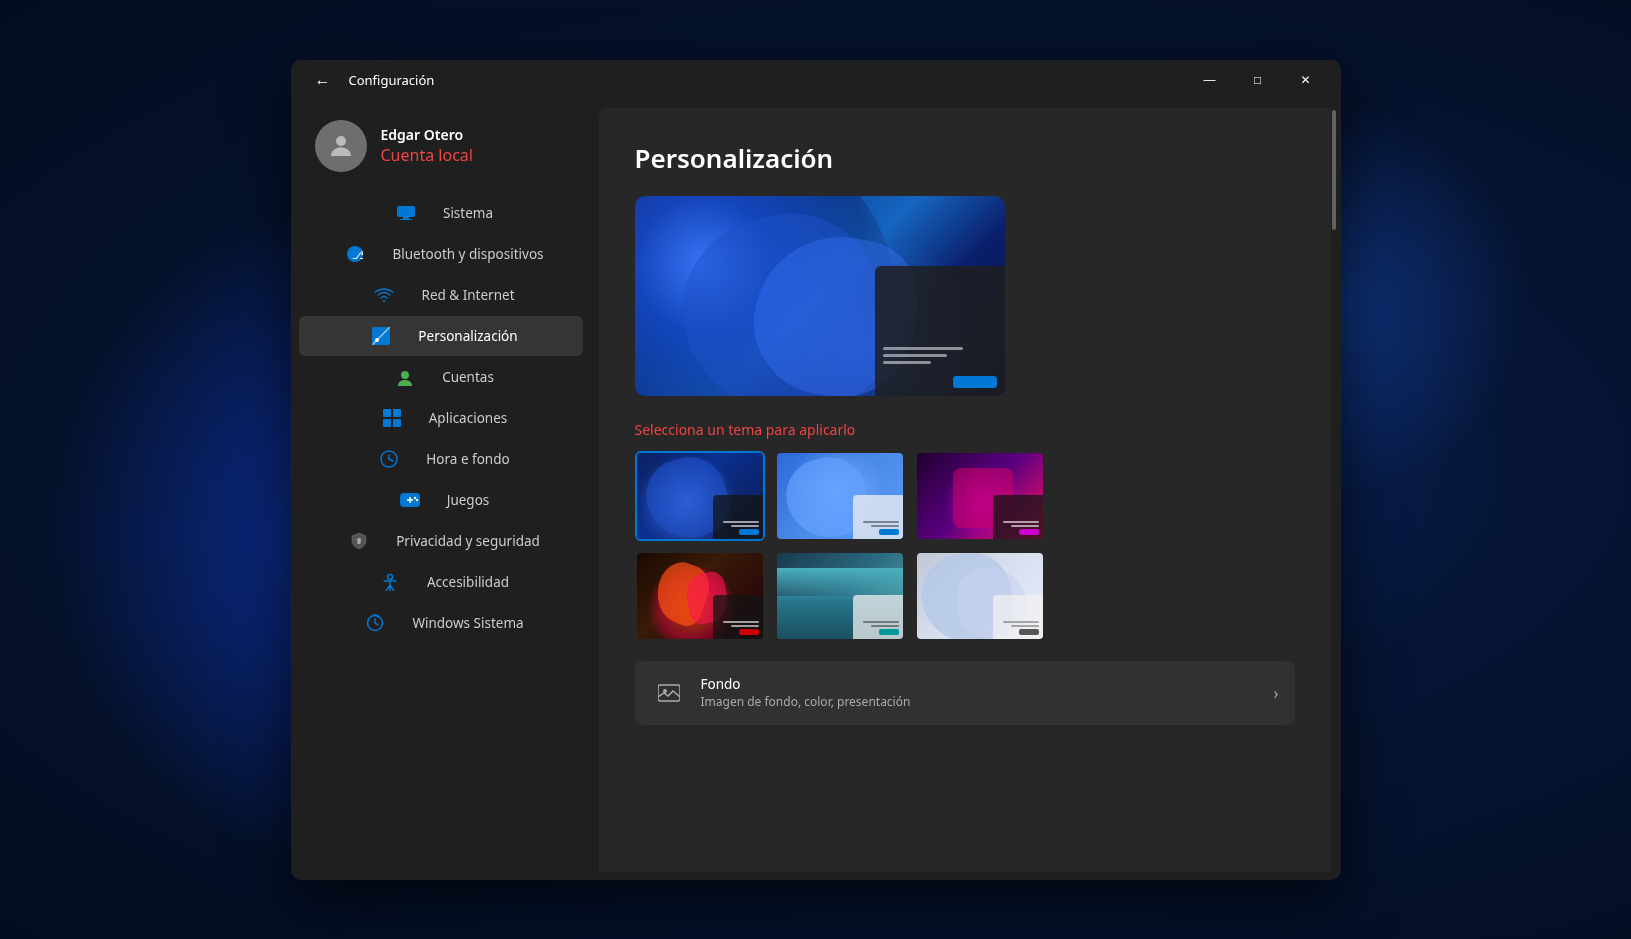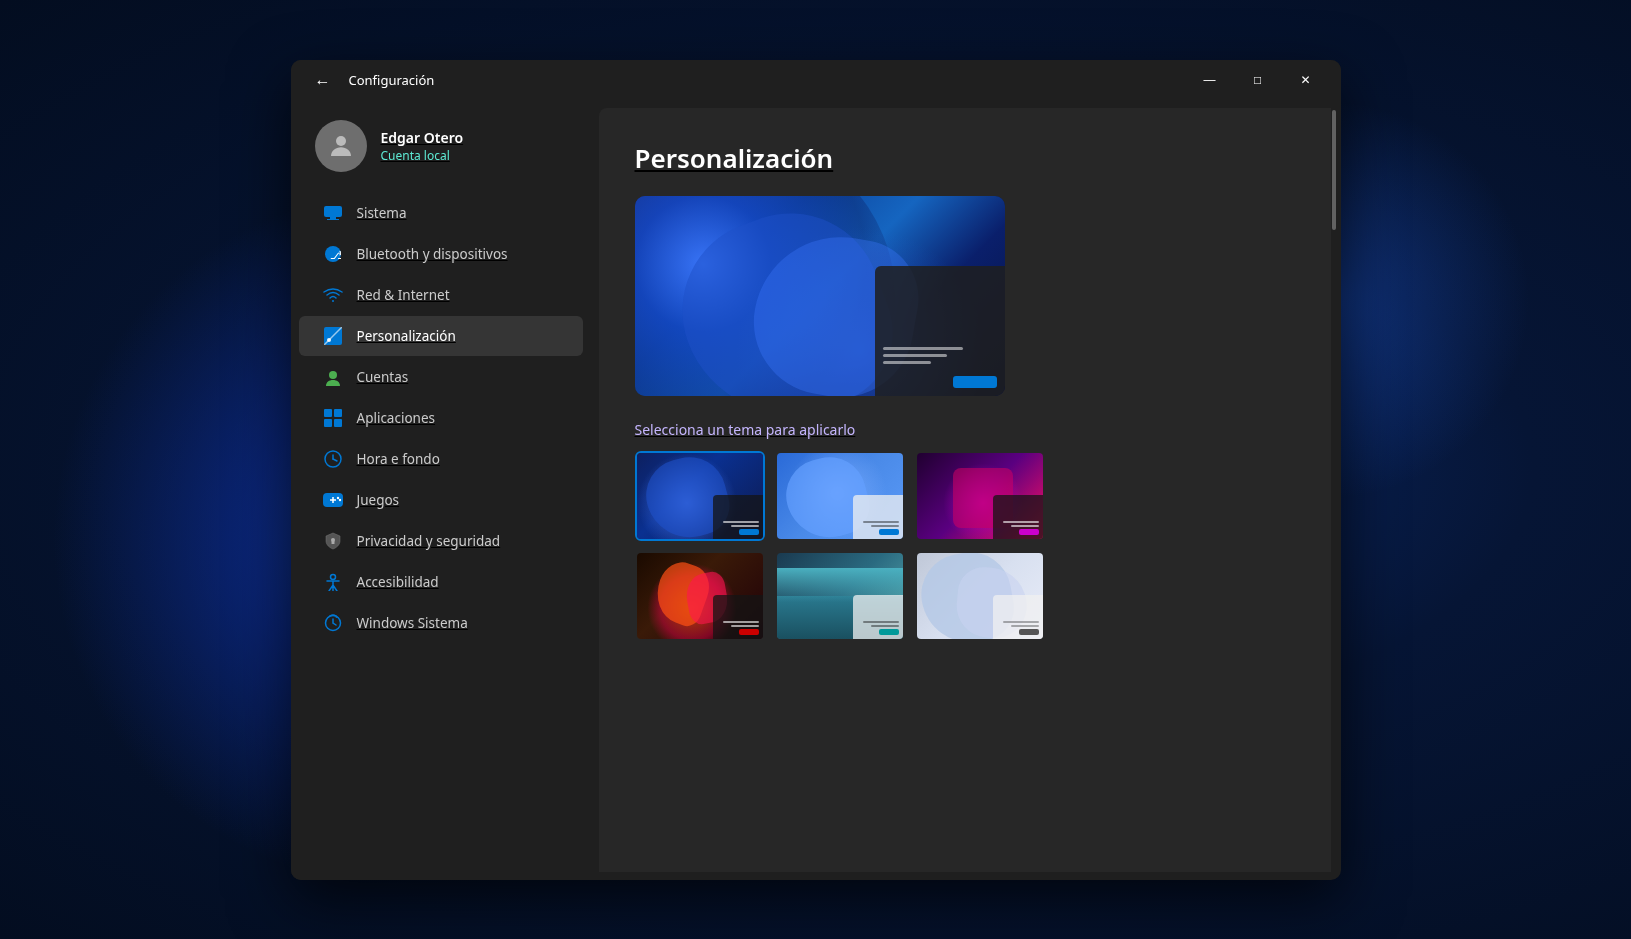--- a/index.html
+++ b/index.html
@@ -89,21 +89,20 @@
       justify-content: center;
       border-radius: 4px;
       transition: background 0.15s;
     }
 
     
     .content {
       display: flex;
       flex: 1;
       overflow: hidden;
-      text-decoration: underline;
     }
 
     
     .sidebar {
       width: 300px;
       background: #1f1f1f;
       flex-shrink: 0;
       display: flex;
       flex-direction: column;
       padding: 0 0 12px 0;
@@ -121,21 +120,21 @@
       height: 52px;
       border-radius: 50%;
       background: #6e6e6e;
       display: flex;
       align-items: center;
       justify-content: center;
     }
     .avatar-icon svg { color: #ccc; }
     .user-info {}
     .user-name { color: #fff; font-size: 14px; font-weight: 600; }
-    .user-sub { color: #5eead4; font-size: 12px; }
+    .user-sub { color: #ef4444; font-size: 16px; }
 
     
     .search-container {
       padding: 8px 16px 16px 16px;
     }
     .search-box {
       width: 100%;
       display: flex;
       align-items: center;
       background: transparent;
@@ -152,29 +151,30 @@
       color: #aaa;
       font-size: 13px;
     }
     .search-icon { color: #aaa; font-size: 14px; }
 
     
     .nav-items { padding: 4px 0; }
     .nav-item {
       display: flex;
       align-items: center;
-      gap: 14px;
+      gap: 27px;
       padding: 10px 16px 10px 24px;
       cursor: pointer;
       border-radius: 6px;
       margin: 1px 8px;
       color: #ccc;
       font-size: 13.5px;
       transition: background 0.15s;
       position: relative;
+      justify-content: center;
     }
     .nav-item.active {
       background: rgba(255,255,255,0.1);
       color: #fff;
     }
     .nav-item .nav-icon {
       width: 20px;
       height: 20px;
       display: flex;
       align-items: center;
@@ -244,21 +244,21 @@
     .preview-btn {
       height: 12px;
       width: 44px;
       background: #0078d4;
       border-radius: 3px;
       align-self: flex-end;
     }
 
     
     .theme-label {
-      color: #c4b5fd;
+      color: #ef4444;
       font-size: 14px;
       font-weight: 400;
       margin-bottom: 12px;
     }
     .themes-grid {
       display: grid;
       grid-template-columns: repeat(3, 130px);
       gap: 10px;
       margin-bottom: 20px;
     }
@@ -668,20 +668,34 @@
             <div class="thumb-overlay">
               <div class="thumb-line tl100" style="background:rgba(0,0,0,0.3)"></div>
               <div class="thumb-line tl80" style="background:rgba(0,0,0,0.3)"></div>
               <div class="thumb-mini-btn"></div>
             </div>
           </div>
         </div>
 
       </div>
 
+      <div class="fondo-item">
+        <div class="fondo-icon">
+          <svg width="22" height="20" viewBox="0 0 22 20" fill="none">
+            <rect x="0" y="2" width="22" height="16" rx="2" stroke="#aaa" stroke-width="1.5"></rect>
+            <circle cx="7" cy="8" r="2" fill="#aaa"></circle>
+            <path d="M0 14 L6 10 L10 13 L15 8 L22 14" stroke="#aaa" stroke-width="1.5" fill="none"></path>
+          </svg>
+        </div>
+        <div class="fondo-text">
+          <div class="fondo-title">Fondo</div>
+          <div class="fondo-sub">Imagen de fondo, color, presentación</div>
+        </div>
+        <span class="fondo-chevron">›</span>
+      </div>
 
     </div>
 
     <div class="scrollbar-track">
       <div class="scrollbar-thumb"></div>
     </div>
 
   </div>
 </div>
 

